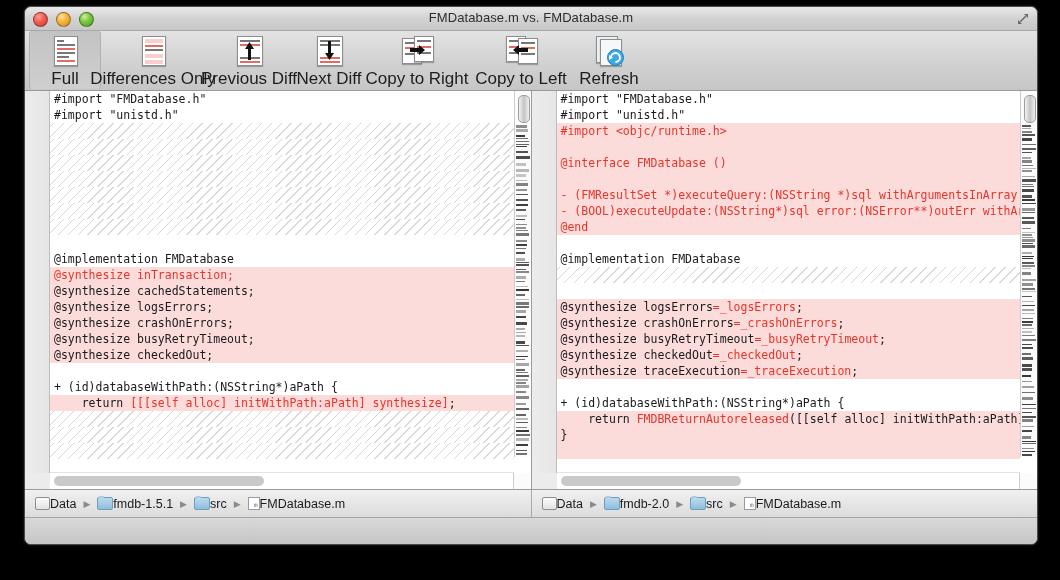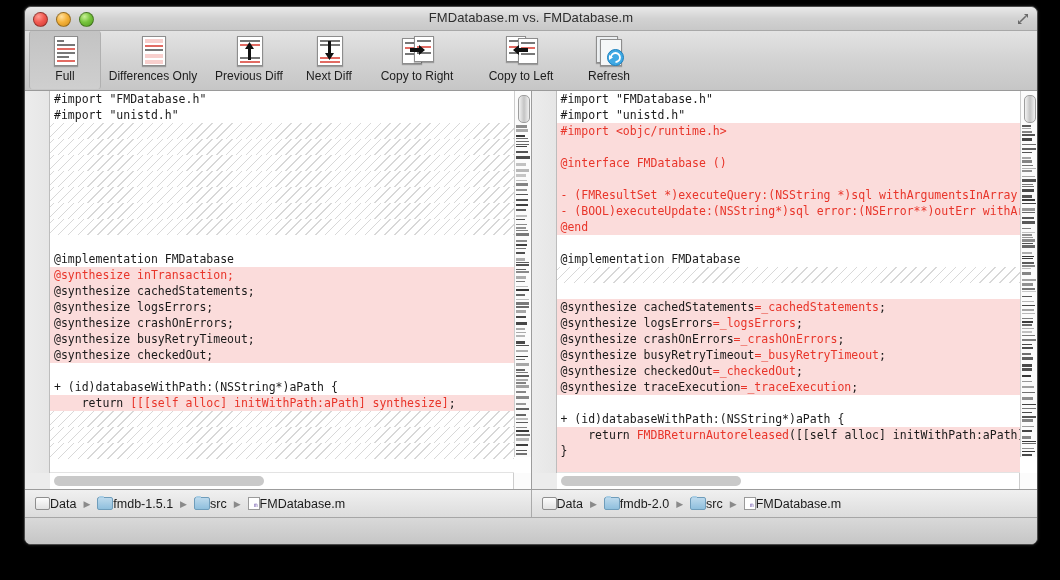--- a/index.html
+++ b/index.html
@@ -58,21 +58,21 @@
     display: flex; flex-direction: column; align-items: center; justify-content: flex-start;
     padding-top: 4px; box-sizing: border-box; cursor: default;
   }
   .tb-item.selected {
     background: linear-gradient(to bottom, #c3c3c3, #cfcfcf);
     border-left: 1px solid #b0b0b0; border-right: 1px solid #b0b0b0;
     border-radius: 3px;
   }
   .tb-item.wide { width: 104px; }
   .tb-item.narrow { width: 72px; }
-  .tb-label { font-size: 12px; color: #1d1d1d; margin-top: 2px; white-space: nowrap; }
+  .tb-label { font-size: 17px; color: #1d1d1d; margin-top: 2px; white-space: nowrap; }
   .tb-icon { width: 34px; height: 32px; position: relative; }
 
   
   .doc {
     position: absolute; background: #fff; border: 1px solid #8d8d8d;
     box-shadow: 0 1px 1px rgba(0,0,0,0.25);
     overflow: hidden;
   }
   .doc .ln { position: absolute; height: 1.5px; background: #777; left: 2px; right: 2px; }
   .doc .ln.r { background: #e26b63; }
@@ -438,21 +438,20 @@
               <div class="row diff"><span class="txt"></span></div>
               <div class="row diff reddiff"><span class="txt"><span class="r">@interface FMDatabase ()</span></span></div>
               <div class="row diff"><span class="txt"></span></div>
               <div class="row diff reddiff"><span class="txt"><span class="r">- (FMResultSet *)executeQuery:(NSString *)sql withArgumentsInArray:(NSArray*)</span></span></div>
               <div class="row diff reddiff"><span class="txt"><span class="r">- (BOOL)executeUpdate:(NSString*)sql error:(NSError**)outErr withArgumentsIn</span></span></div>
               <div class="row diff reddiff"><span class="txt"><span class="r">@end</span></span></div>
               <div class="row"><span class="txt"></span></div>
               <div class="row"><span class="txt"><span>@implementation FMDatabase</span></span></div>
               <div class="row gap"><span class="num"></span><span class="txt"></span></div>
               <div class="row"><span class="num"></span><span class="txt"></span></div>
-              <div class="row diff"><span class="txt"><span>@synthesize cachedStatements</span><span class="r">=_cachedStatements</span><span>;</span></span></div>
               <div class="row diff"><span class="txt"><span>@synthesize logsErrors</span><span class="r">=_logsErrors</span><span>;</span></span></div>
               <div class="row diff"><span class="txt"><span>@synthesize crashOnErrors</span><span class="r">=_crashOnErrors</span><span>;</span></span></div>
               <div class="row diff"><span class="txt"><span>@synthesize busyRetryTimeout</span><span class="r">=_busyRetryTimeout</span><span>;</span></span></div>
               <div class="row diff"><span class="txt"><span>@synthesize checkedOut</span><span class="r">=_checkedOut</span><span>;</span></span></div>
               <div class="row diff"><span class="txt"><span>@synthesize traceExecution</span><span class="r">=_traceExecution</span><span>;</span></span></div>
               <div class="row"><span class="txt"></span></div>
               <div class="row"><span class="txt"><span>+ (id)databaseWithPath:(NSString*)aPath {</span></span></div>
               <div class="row diff"><span class="txt"><span>    return </span><span class="r">FMDBReturnAutoreleased</span><span>([[self alloc] initWithPath:aPath]);</span></span></div>
               <div class="row diff"><span class="txt"><span>}</span></span></div>
               <div class="row diff"><span class="txt"></span></div>

